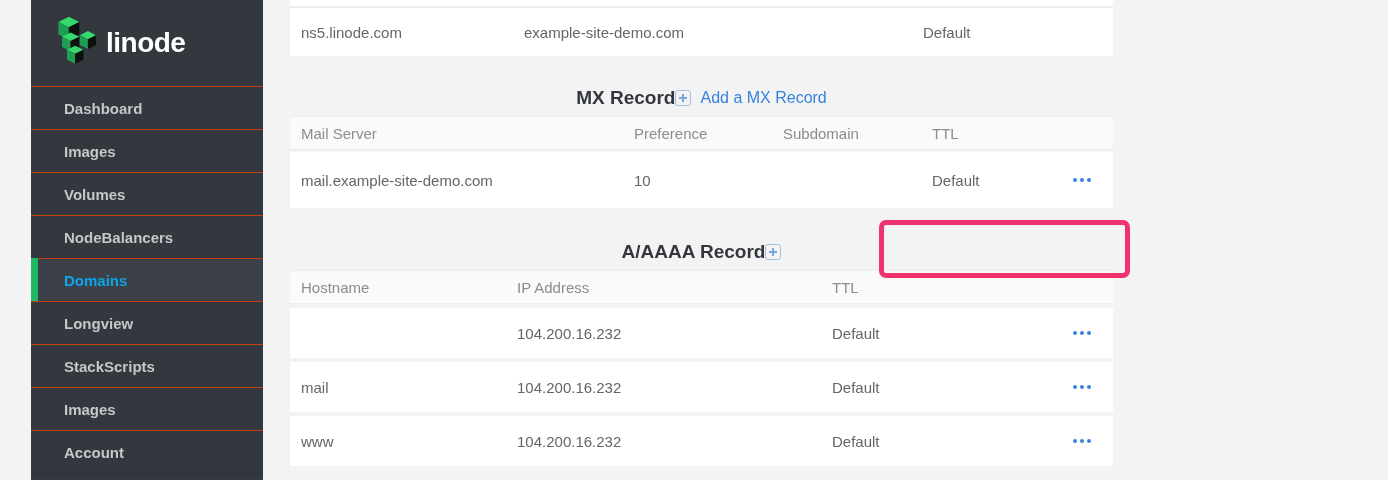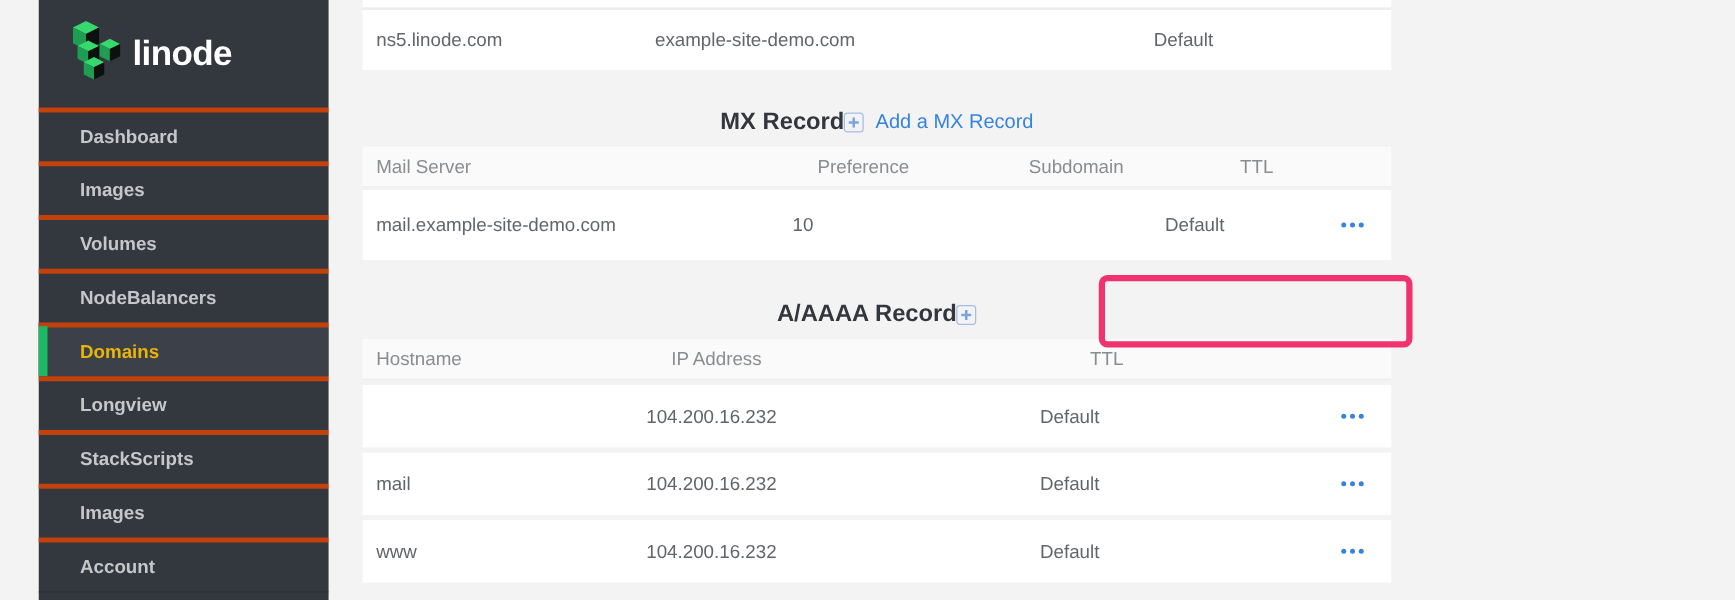--- a/index.html
+++ b/index.html
@@ -20,28 +20,28 @@
     padding-left: 26px; cursor: pointer;
   }
   .logo-text {
     color: #ffffff; font-size: 28px; font-weight: bold;
     margin-left: 9px; letter-spacing: -0.5px;
   }
   .nav { border-bottom: 1px solid #2c3037; }
   .nav-item {
     height: 43px; display: flex; align-items: center;
     padding-left: 33px; color: #c5c7c9; font-size: 15px; font-weight: bold;
-    border-top: 4px solid #c2410c; cursor: pointer; position: relative;
+    border-top: 1px solid #c2410c; cursor: pointer; position: relative;
   }
   .nav-item.active { background: #3c4149; }
   .nav-item.active::before {
     content: ""; position: absolute; left: 0; top: -1px; bottom: 0;
     width: 7px; background: #1db965;
   }
-  .nav-item.active .nav-label { color: #eab308; }
+  .nav-item.active .nav-label { color: #0ea5e9; }
 
   
   .main { position: relative; flex: 1; height: 480px; background: #f3f3f4; }
   .content { width: 823px; margin-left: 27px; }
 
   .partial-row { height: 6px; background: #ffffff; }
   .row-sep { height: 2px; background: #ededee; }
 
   .row {
     background: #ffffff; display: grid; align-items: center;
@@ -74,21 +74,21 @@
   }
   .plus-icon::after {
     content: ""; position: absolute; top: 3px; bottom: 3px; left: 50%;
     width: 2px; margin-left: -1px; background: #7ba4da;
   }
 
   .table-head {
     background: #fafafa; height: 34px;
     border-top: 1px solid #f0f0f1; border-bottom: 1px solid #ececec;
     display: grid; align-items: center;
-    color: #8a8d90; font-size: 15px; gap: 20px;
+    color: #8a8d90; font-size: 15px;
   }
   .mx-grid { grid-template-columns: 344px 149px 149px 1fr 56px; }
   .a-grid  { grid-template-columns: 227px 315px 1fr 56px; }
 
   .mx-row { height: 56px; margin-top: 2px; }
   .a-row  { height: 50px; margin-top: 4px; }
 
   .dots {
     display: flex; gap: 3px; align-items: center; justify-content: flex-end;
     padding-right: 22px; cursor: pointer; height: 100%;

